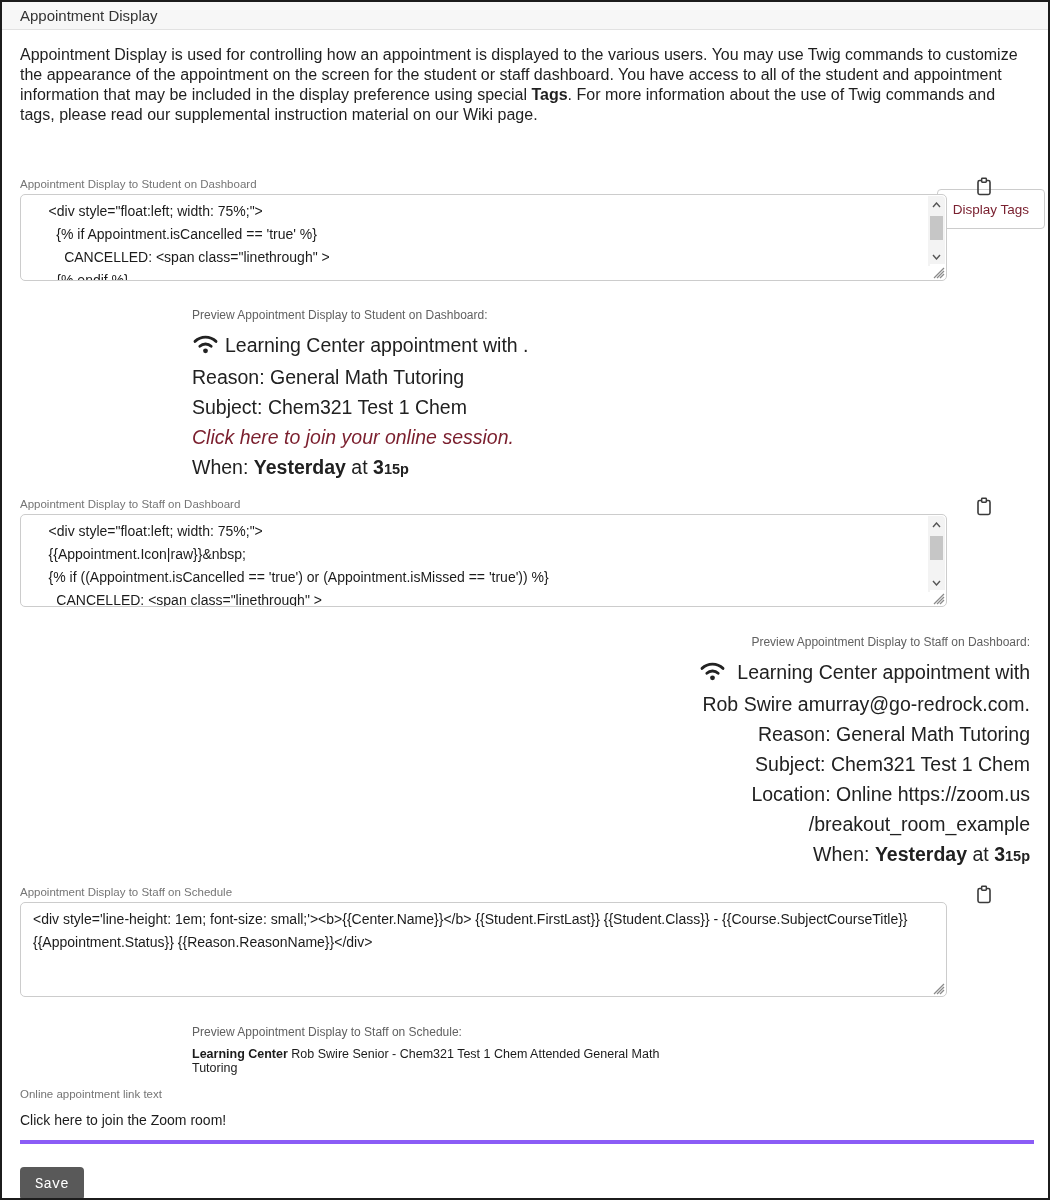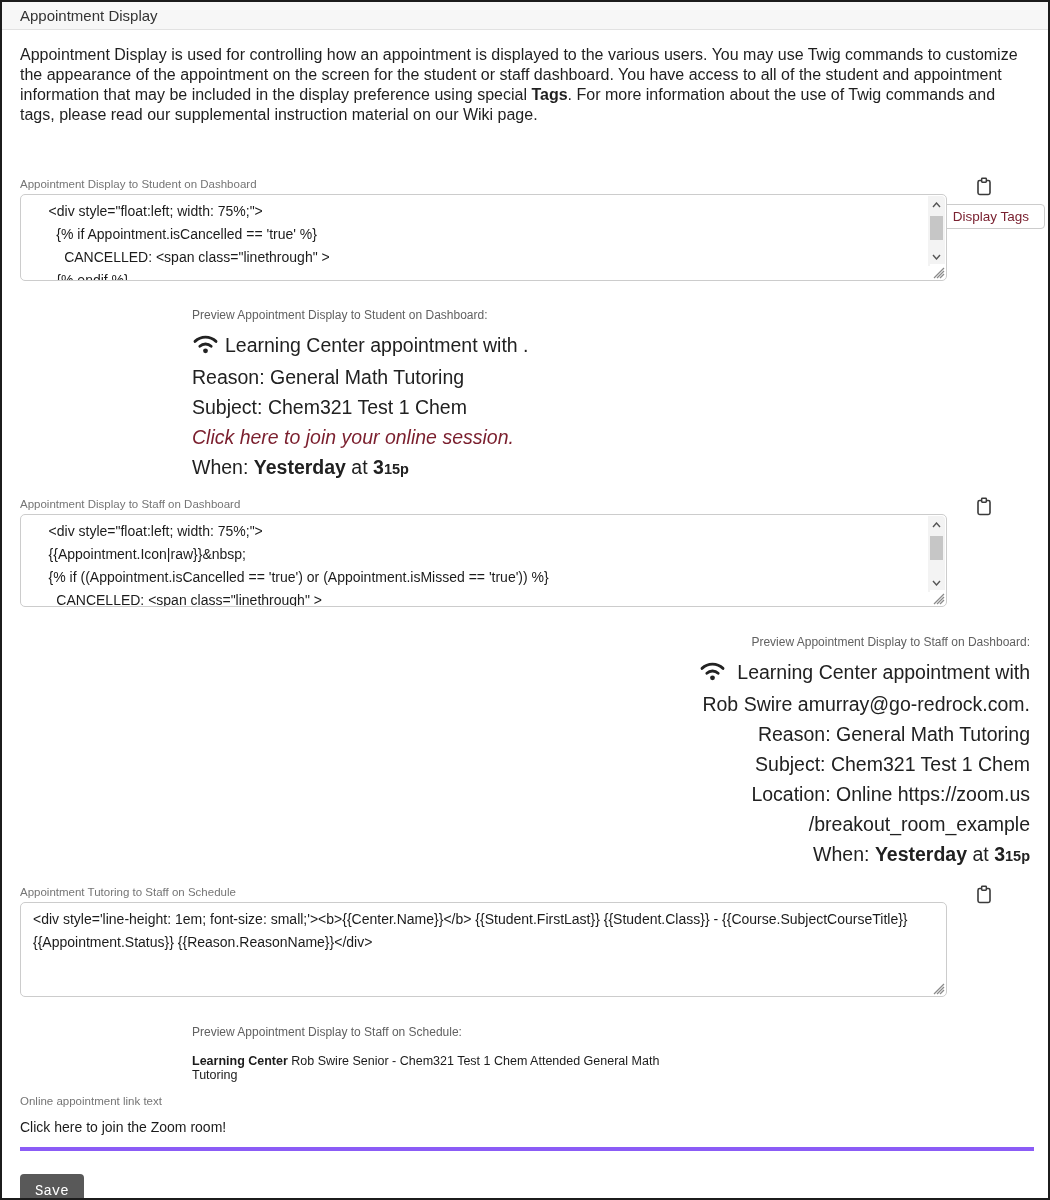--- a/index.html
+++ b/index.html
@@ -24,22 +24,22 @@
   .intro {
     margin-top: 15px;
     font-size: 16px;
     line-height: 20px;
     color: #1f1f1f;
     max-width: 1000px;
   }
   .intro b { font-weight: bold; }
   .display-tags-btn {
     position: absolute;
-    top: 159px; right: 3px;
-    height: 25px;
+    top: 144px; right: 3px;
+    height: 40px;
     padding: 0 15px;
     background: #fff;
     border: 1px solid #ccc;
     border-radius: 4px;
     color: #7a2130;
     font-size: 13.5px;
     font-family: "Liberation Sans", sans-serif;
     cursor: pointer;
   }
   .field-row { position: relative; width: 1014px; }
@@ -122,21 +122,21 @@
   }
   .preview-line { white-space: nowrap; }
   .wifi-icon { display: inline-block; vertical-align: -2px; margin-right: 6px; }
   .link-line {
     color: #7a1e2d;
     font-style: italic;
   }
   .bold { font-weight: bold; }
   .when-min { font-size: 14.5px; font-weight: bold; }
   .preview-small {
-    margin-top: 15px;
+    margin-top: 8px;
     font-size: 12.5px;
     line-height: 13.5px;
     color: #1b1b1b;
     max-width: 480px;
   }
   .online-link-row { margin-top: 13px; width: 1014px; }
   .online-input {
     margin-top: 4px;
     width: 1014px;
     border: none;
@@ -281,21 +281,21 @@
       <div class="preview-line">Reason: General Math Tutoring</div>
       <div class="preview-line">Subject: Chem321 Test 1 Chem</div>
       <div class="preview-line">Location: Online https://zoom.us</div>
       <div class="preview-line">/breakout_room_example</div>
       <div class="preview-line"><span>When: </span><span class="bold">Yesterday</span><span> at </span><span class="bold">3</span><span class="when-min">15p</span></div>
     </div>
   </div>
 
   
   <div class="field-row row-schedule">
-    <div class="field-label">Appointment Tutoring to Staff on Schedule</div>
+    <div class="field-label">Appointment Display to Staff on Schedule</div>
     <button class="clip-btn">
       <svg width="16" height="19" viewBox="0 0 24 28">
         <rect x="3" y="5" width="18" height="21" rx="2.5" fill="none" stroke="#3a3a3a" stroke-width="2.4"></rect>
         <rect x="8.5" y="1.5" width="7" height="6" rx="1" fill="#ffffff" stroke="#3a3a3a" stroke-width="2.2"></rect>
       </svg>
     </button>
     <div class="code-field h3">
       <div class="code-text">&lt;div style='line-height: 1em; font-size: small;'&gt;&lt;b&gt;{{Center.Name}}&lt;/b&gt; {{Student.FirstLast}} {{Student.Class}} - {{Course.SubjectCourseTitle}} {{Appointment.Status}} {{Reason.ReasonName}}&lt;/div&gt;</div>
       <div class="resize-handle">
         <svg width="15" height="15" viewBox="0 0 15 15">

